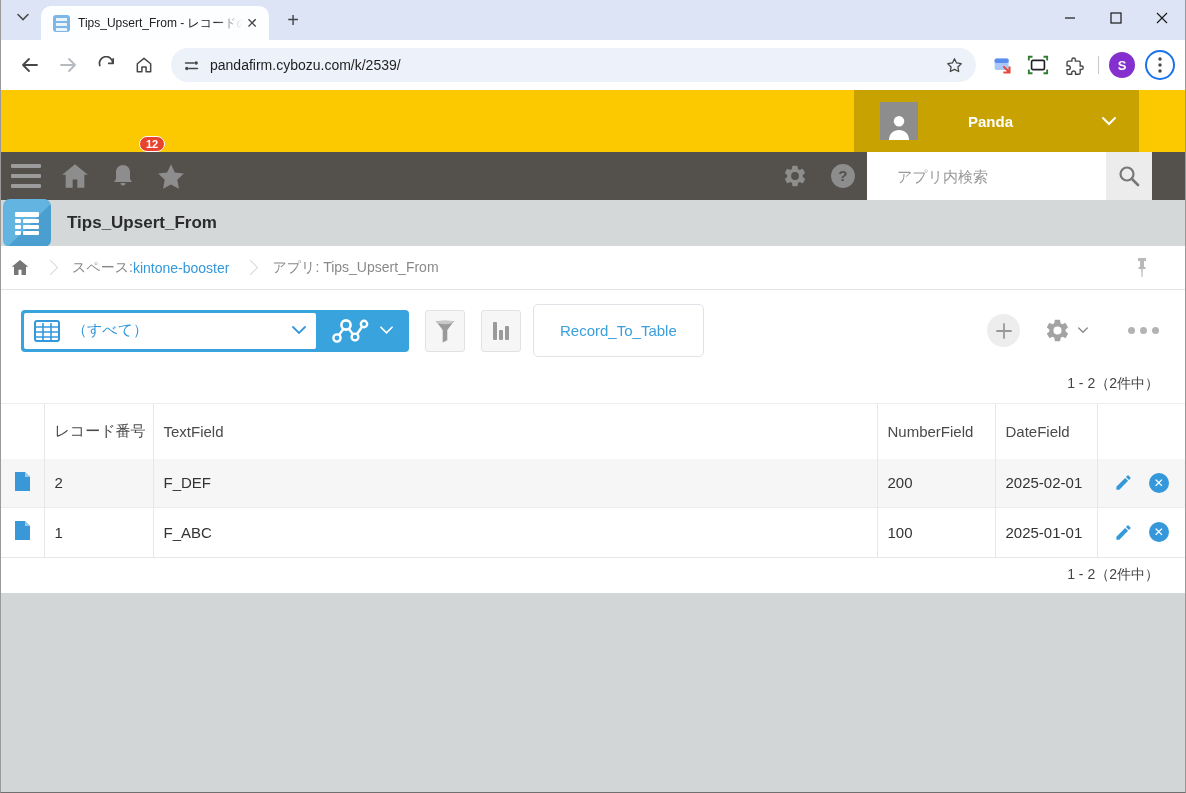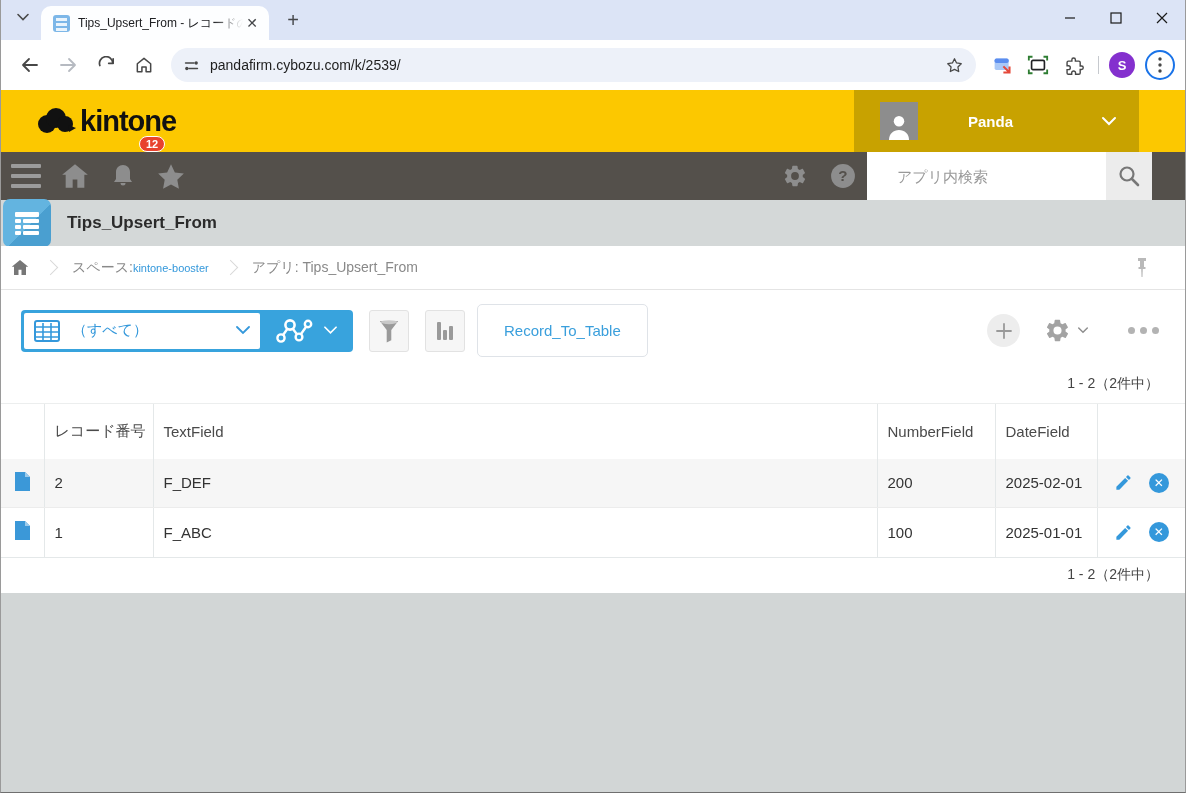--- a/index.html
+++ b/index.html
@@ -57,27 +57,27 @@
   
   .appbar { height:46px; background:#d4d8d8; display:flex; align-items:center; position:relative; flex-shrink:0; }
   .app-icon { width:48px; height:48px; border-radius:7px; background:linear-gradient(135deg,#63b4e0 0%,#63b4e0 55%,#4a9fd0 55%); position:absolute; left:2px; top:-1px; display:flex; align-items:center; justify-content:center; }
   .app-title { font-size:17px; font-weight:bold; color:#2b2b2b; margin-left:66px; }
 
   
   .crumbbar { height:44px; background:#fff; border-bottom:1px solid #e4e4e4; display:flex; align-items:center; position:relative; flex-shrink:0; }
   .crumb-home { margin-left:10px; display:flex; }
   .crumb-sep { width:11px; height:11px; border-top:1px solid #d9d9d9; border-right:1px solid #d9d9d9; transform:rotate(45deg); margin:0 16px; }
   .crumb-text { font-size:14px; color:#898989; }
-  .crumb-link { font-size:11px; color:#3498db; cursor:pointer; }
+  .crumb-link { font-size:14px; color:#3498db; cursor:pointer; }
   .pin { position:absolute; right:36px; top:12px; }
 
   
   .vtoolbar { height:75px; background:#fff; display:flex; align-items:center; padding-top:6px; position:relative; flex-shrink:0; }
   .view-select { margin-left:20px; height:42px; background:#38a3dd; border-radius:4px; display:flex; align-items:stretch; overflow:hidden; }
-  .view-inner { background:#fff; border-radius:2px; margin:3px 0 3px 3px; width:236px; display:flex; align-items:center; padding:0 10px; }
+  .view-inner { background:#fff; border-radius:2px; margin:3px 0 3px 3px; width:292px; display:flex; align-items:center; padding:0 10px; }
   .view-label { flex:1; font-size:15px; color:#3498db; margin-left:12px; }
   .view-graph { width:93px; display:flex; align-items:center; justify-content:center; gap:10px; }
   .sq-btn { width:40px; height:42px; background:#f6f6f6; border:1px solid #e2e2e2; border-radius:3px; display:flex; align-items:center; justify-content:center; margin-left:16px; }
   .sq-btn.second { margin-left:16px; }
   .link-btn { height:53px; background:#fff; border:1px solid #dfe3e8; border-radius:5px; margin-left:12px; padding:0 26px; display:flex; align-items:center; font-size:15px; color:#3a9fdc; }
   .vt-right { position:absolute; right:26px; display:flex; align-items:center; }
   .plus-btn { width:33px; height:33px; border-radius:50%; background:#ededed; display:flex; align-items:center; justify-content:center; }
   .gear-group { display:flex; align-items:center; margin-left:24px; }
   .ellipsis { display:flex; gap:5px; margin-left:40px; }
   .ellipsis i { width:7px; height:7px; border-radius:50%; background:#b3b3b3; }
@@ -200,31 +200,20 @@
     <div class="menu-dots" data-interactable="true">
       <svg width="4" height="16" viewBox="0 0 4 16">
           <circle cx="2" cy="2" r="1.7" fill="#474747"></circle>
           <circle cx="2" cy="8" r="1.7" fill="#474747"></circle>
           <circle cx="2" cy="14" r="1.7" fill="#474747"></circle>
         </svg>
     </div>
   </div>
 
   <div class="kheader" data-interactable="false">
-    <div class="klogo" data-interactable="true">
-      <svg width="42" height="32" viewBox="0 0 42 32" data-interactable="false">
-        <g fill="#111">
-            <circle cx="12" cy="19" r="9"></circle>
-            <circle cx="21" cy="13" r="10"></circle>
-            <circle cx="30" cy="19" r="8"></circle>
-            <path d="M33 20l8 3-7 4z"></path>
-          </g>
-      </svg>
-      <span class="klogo-text" data-interactable="false">kintone</span>
-    </div>
     <div class="user-panel" data-interactable="true">
       <div class="user-avatar" data-interactable="false">
         <svg width="30" height="30" viewBox="0 0 24 24">
             <g fill="#fff">
               <circle cx="12" cy="9" r="4.2"></circle>
               <path d="M4 24c0-5 3.6-8 8-8s8 3 8 8z"></path>
             </g>
           </svg>
       </div>
       <span class="user-name" data-interactable="false">Panda</span>

